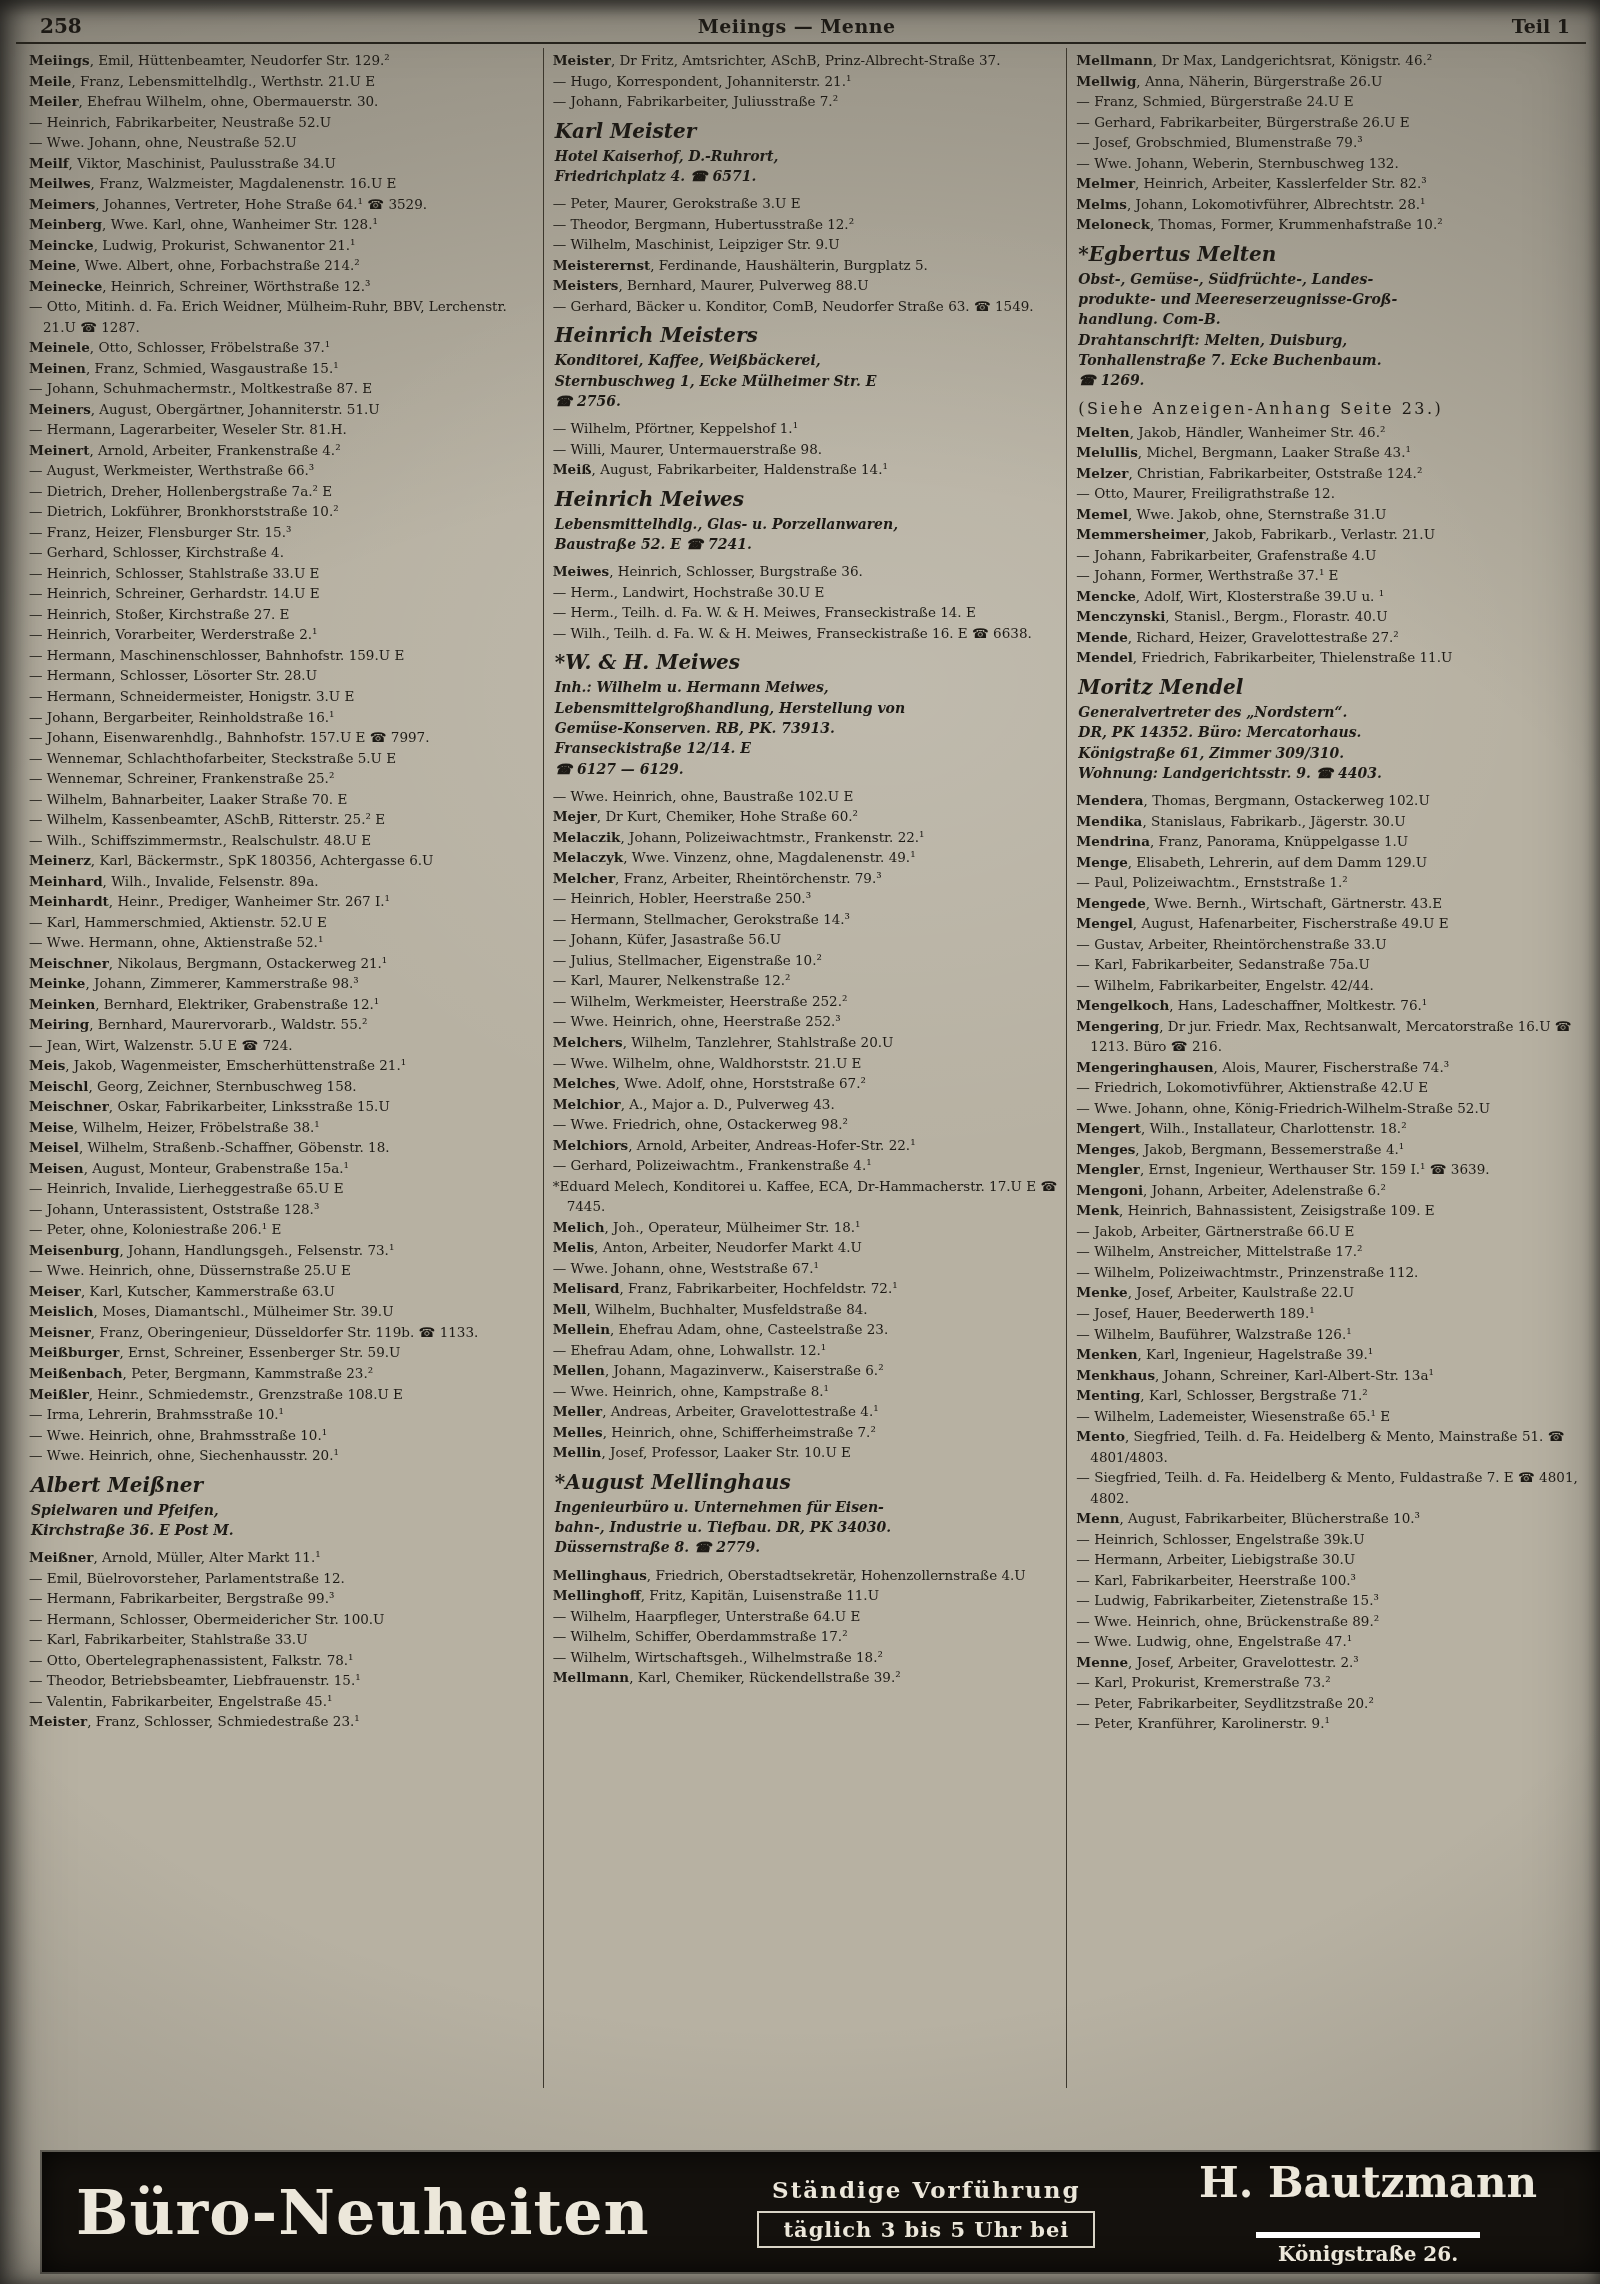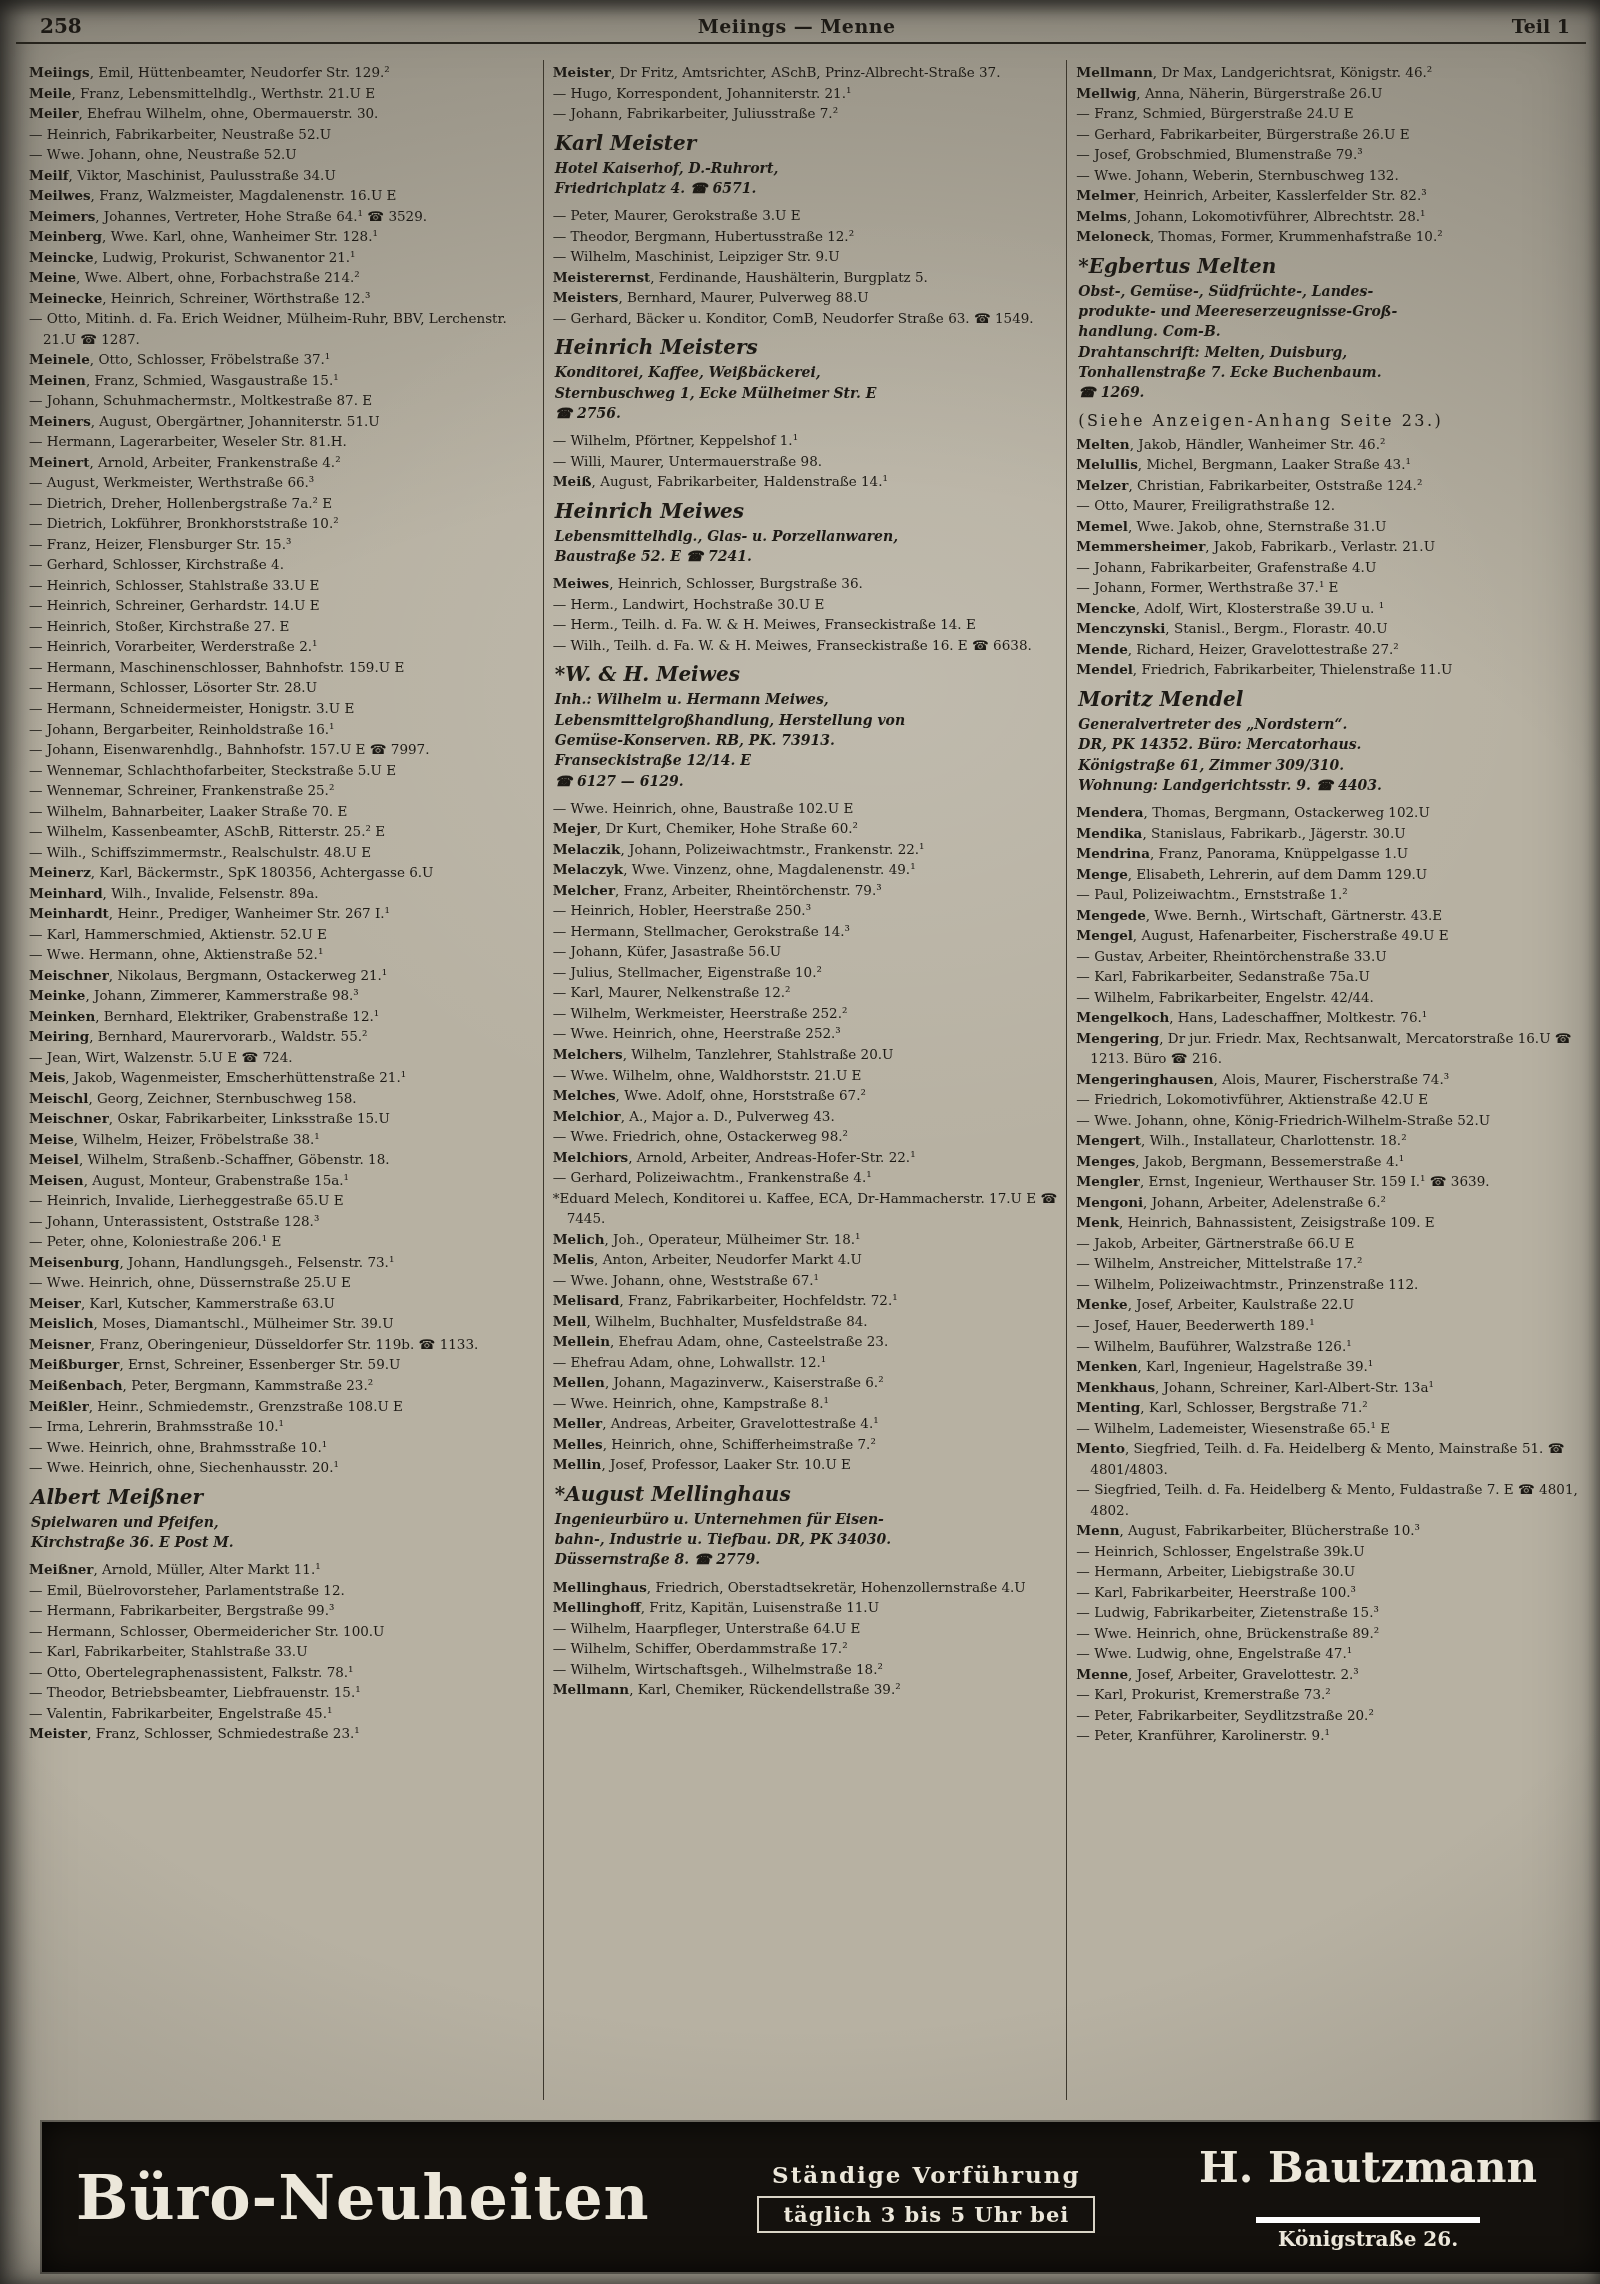--- a/index.html
+++ b/index.html
@@ -10,30 +10,30 @@
       radial-gradient(1800px 1400px at 50% 55%, rgba(0,0,0,0) 55%, rgba(0,0,0,0.22) 100%),
       #b7b1a2;
     box-shadow: inset 0 0 70px rgba(0,0,0,.35), inset 14px 0 22px rgba(0,0,0,.45),
       inset 0 10px 14px rgba(0,0,0,.35), inset -6px 0 14px rgba(0,0,0,.25);}
   header.h{display:flex;justify-content:space-between;align-items:baseline;
     padding:14px 30px 2px 40px;font-weight:bold;}
   .pagenum{font-size:20px;}
   .title{font-size:19px;letter-spacing:.5px;}
   .part{font-size:19px;}
   .rule{border-bottom:2px solid #26231c;margin:2px 14px 0 16px;}
-  .cols{display:flex;height:2040px;overflow:hidden;padding:16px 10px 0 20px;}
+  .cols{display:flex;height:2040px;overflow:hidden;padding:4px 10px 0 20px;}
   .col{flex:1 1 0;padding:2px 9px 0 9px;overflow:hidden;}
   .col + .col{border-left:1px solid #3c372d;}
   p.entry{margin:0;font-size:13.5px;line-height:1.52;text-indent:-14px;padding-left:14px;}
   p.entry.bold{font-weight:normal;}
   p.entry.spaced{letter-spacing:2.5px;text-indent:0;padding-left:2px;font-size:16px;}
   .ad{text-align:left;margin:7px 2px 7px 2px;font-weight:bold;font-style:italic;}
   .ad .ad-title{font-size:20px;line-height:1.25;margin-bottom:2px;}
   .ad .ad-line{font-size:14px;line-height:1.45;}
-  footer.banner{position:absolute;left:42px;right:0;bottom:12px;height:150px;
+  footer.banner{position:absolute;left:42px;right:0;bottom:12px;height:120px;
     background:#14110d;color:#ece7da;display:flex;align-items:center;
     box-shadow:0 0 0 2px rgba(0,0,0,.4), inset 0 0 30px rgba(0,0,0,.8);}
   .b-left{flex:1.45;font-size:62px;font-weight:bold;padding-left:34px;letter-spacing:1px;
     white-space:nowrap;}
   .b-mid{flex:.95;text-align:center;font-weight:bold;}
   .b-mid-top{font-size:23px;letter-spacing:2px;margin-bottom:8px;}
   .b-mid-bottom{display:inline-block;font-size:21px;border:2px solid #d9d4c6;
     padding:4px 24px;letter-spacing:1px;}
   .b-right{flex:1.05;text-align:center;}
   .b-right-top{font-size:42px;font-weight:bold;white-space:nowrap;}

